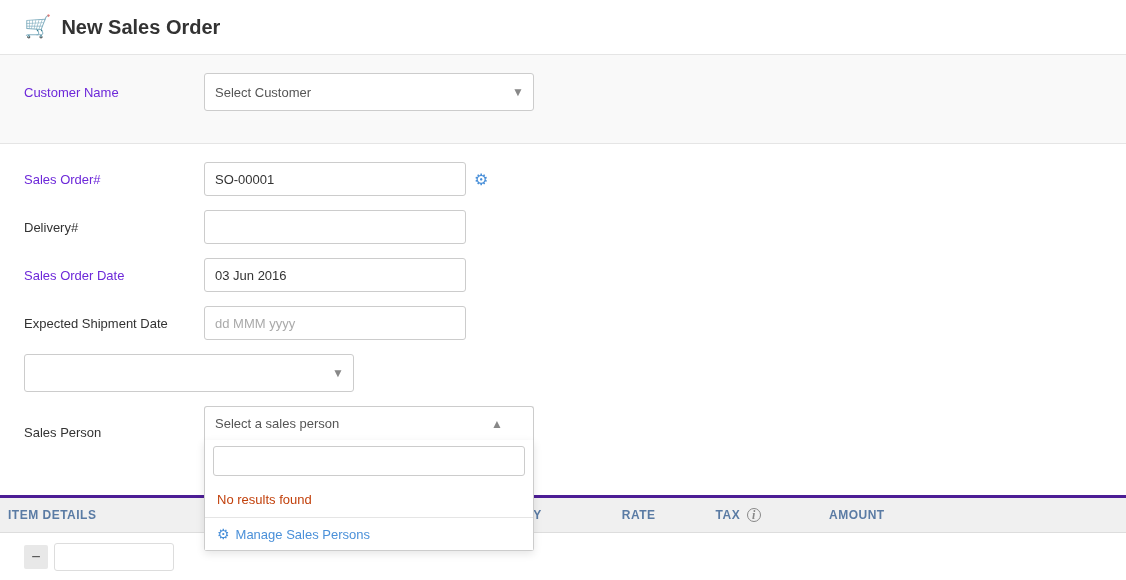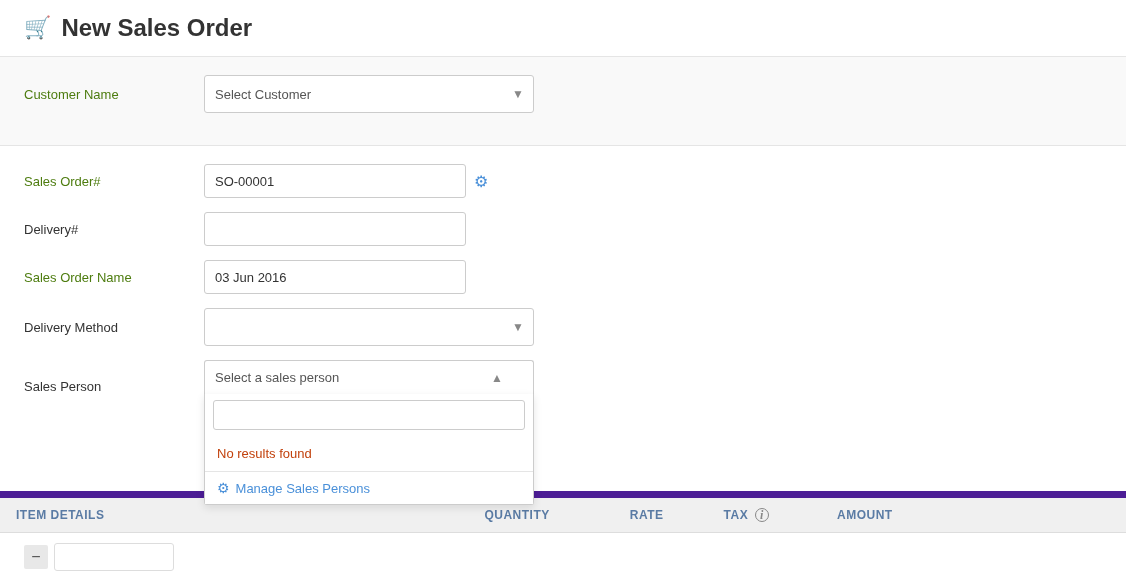--- a/index.html
+++ b/index.html
@@ -20,21 +20,21 @@
       padding: 14px 24px;
       border-bottom: 1px solid #e5e5e5;
       background: #fff;
     }
     .cart-icon {
       margin-right: 10px;
       font-size: 22px;
       color: #333;
     }
     .page-title {
-      font-size: 24px;
+      font-size: 20px;
       font-weight: 600;
       color: #333;
     }
 
     
     .customer-section {
       background: #f9f9f9;
       padding: 18px 24px 18px 24px;
       border-bottom: 1px solid #e5e5e5;
     }
@@ -51,21 +51,21 @@
       margin-bottom: 14px;
     }
 
     .form-label {
       width: 180px;
       font-size: 13px;
       color: #333;
       flex-shrink: 0;
     }
     .form-label.required {
-      color: #4d7c0f;
+      color: #6d28d9;
     }
 
     .form-input {
       width: 262px;
       height: 34px;
       border: 1px solid #ccc;
       border-radius: 3px;
       padding: 6px 10px;
       font-size: 13px;
       color: #333;
@@ -176,22 +176,22 @@
       gap: 6px;
       font-size: 13px;
       color: #4a90d9;
       cursor: pointer;
       background: #fff;
     }
 
     
     .item-details-bar {
       background: #f0f0f0;
-      border-top: 7px solid #4c1d95;
-      padding: 10px 16px;
+      border-top: 3px solid #4c1d95;
+      padding: 10px 8px;
       display: flex;
       align-items: center;
       position: absolute;
       bottom: 48px;
       left: 0;
       right: 0;
     }
     .item-details-label {
       font-size: 12px;
       font-weight: bold;
@@ -287,27 +287,30 @@
     <input class="form-input" type="text" value="SO-00001" style="">
     <button class="gear-btn">⚙</button>
   </div>
 
   <div class="form-row">
     <label class="form-label">Delivery#</label>
     <input class="form-input" type="text" style="">
   </div>
 
   <div class="form-row">
-    <label class="form-label required">Sales Order Name</label>
+    <label class="form-label required">Sales Order Date</label>
     <input class="form-input" type="text" value="03 Jun 2016" style="">
   </div>
 
-
-  <div class="form-row">
-    <label class="form-label">Delivery Method</label>
+  <div class="form-row">
+    <label class="form-label">Expected Shipment Date</label>
+    <input class="form-input" type="text" placeholder="dd MMM yyyy" style="">
+  </div>
+
+  <div class="form-row">
     <div class="select-wrapper">
       <select>
         <option value=""></option>
       </select>
       <span class="select-arrow">▼</span>
     </div>
   </div>
 
   <div class="form-row" style="align-items: flex-end; margin-bottom: 0;">
     <label class="form-label">Sales Person</label>

